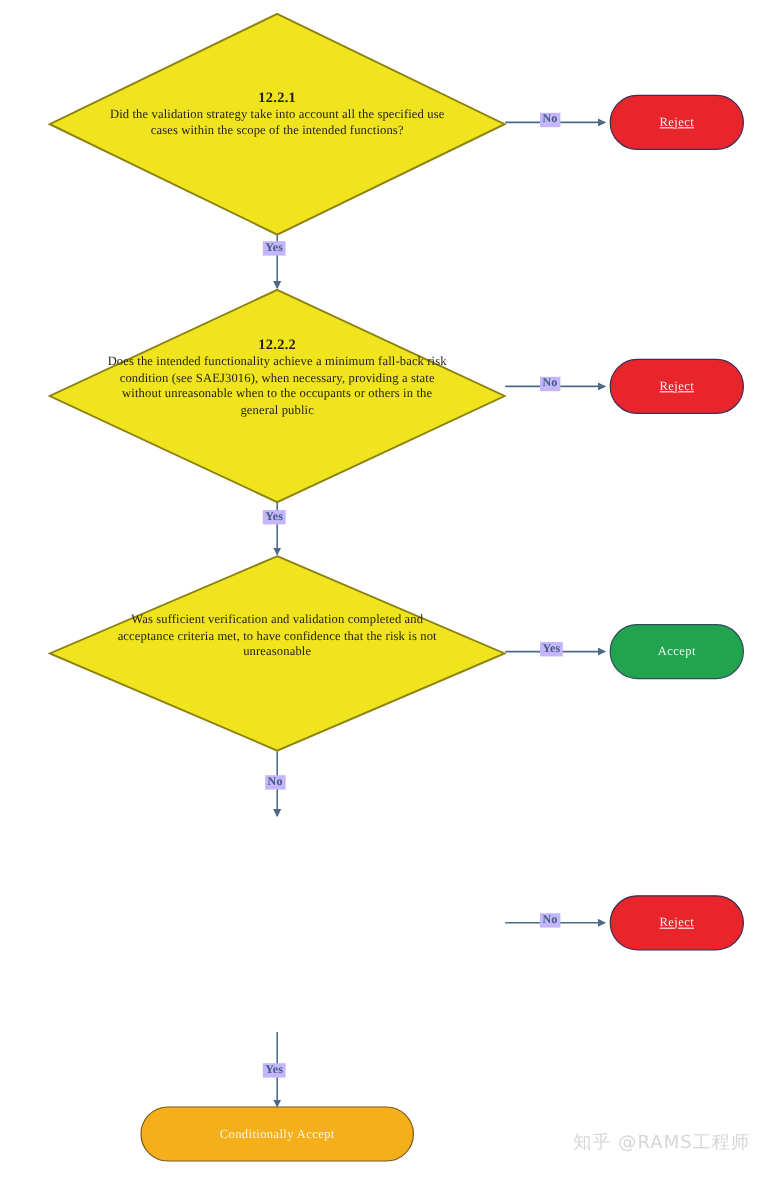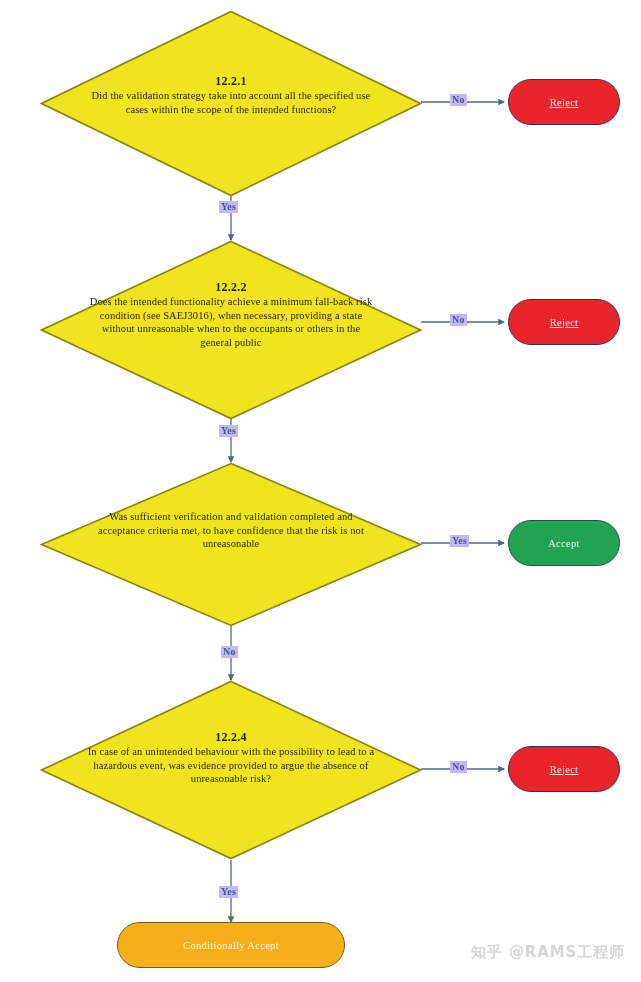--- a/index.html
+++ b/index.html
@@ -104,21 +104,20 @@
   #watermark {
     position: absolute;
     right: 16px;
     bottom: 20px;
     color: #d6d6d6;
     font-size: 15px;
     letter-spacing: 0.06em;
     white-space: nowrap;
     font-family: "DejaVu Sans", sans-serif;
     user-select: none;
-    font-weight: bold;
   }
 </style>
 </head>
 <body>
 
 <div id="canvas">
 
   <svg id="flow-svg" viewBox="0 0 641 982" xmlns="http://www.w3.org/2000/svg">
     <defs>
       <marker id="arrow" viewBox="0 0 10 10" refX="8.5" refY="5" markerWidth="5.2" markerHeight="5.2" orient="auto-start-reverse">
@@ -165,29 +164,20 @@
 
   <div class="decision" style="left:40px; top:462px; width:382px; height:165px;">
     <svg class="shape" viewBox="0 0 382 165" preserveAspectRatio="none" xmlns="http://www.w3.org/2000/svg">
       <polygon points="191,1.5 380.5,82.5 191,163.5 1.5,82.5" fill="#efe41e" stroke="#8c8210" stroke-width="1.6"></polygon>
     </svg>
     <div class="label" style="top:48px;">
       <span class="qtext">Was sufficient verification and validation completed and acceptance criteria met, to have confidence that the risk is not unreasonable</span>
     </div>
   </div>
 
-  <div class="decision" style="left:40px; top:680px; width:382px; height:180px;">
-    <svg class="shape" viewBox="0 0 382 180" preserveAspectRatio="none" xmlns="http://www.w3.org/2000/svg">
-      <polygon points="191,1.5 380.5,90 191,178.5 1.5,90" fill="#efe41e" stroke="#8c8210" stroke-width="1.6"></polygon>
-    </svg>
-    <div class="label" style="top:50px;">
-      <span class="num">12.2.4</span>
-      <span class="qtext">In case of an unintended behaviour with the possibility to lead to a hazardous event, was evidence provided to argue the absence of unreasonable risk?</span>
-    </div>
-  </div>
 
   <div class="terminal reject" style="left:508px; top:79px; width:112px; height:46px;">Reject</div>
 
   <div class="terminal reject" style="left:508px; top:299px; width:112px; height:46px;">Reject</div>
 
   <div class="terminal accept" style="left:508px; top:520px; width:112px; height:46px;">Accept</div>
 
   <div class="terminal reject" style="left:508px; top:746px; width:112px; height:46px;">Reject</div>
 
   <div class="terminal cond" style="left:117px; top:922px; width:228px; height:46px;">Conditionally Accept</div>

